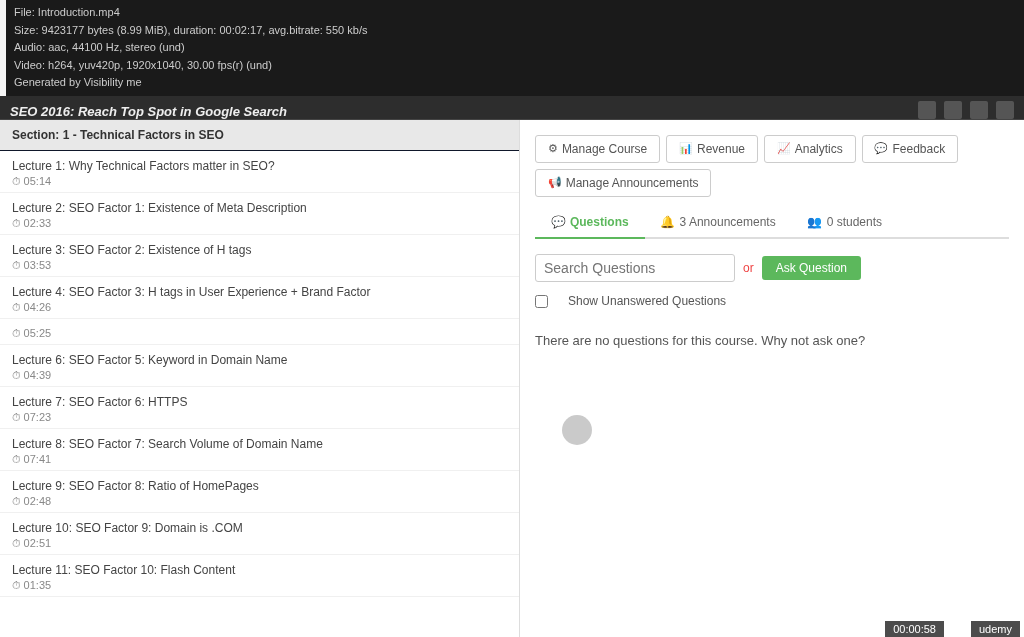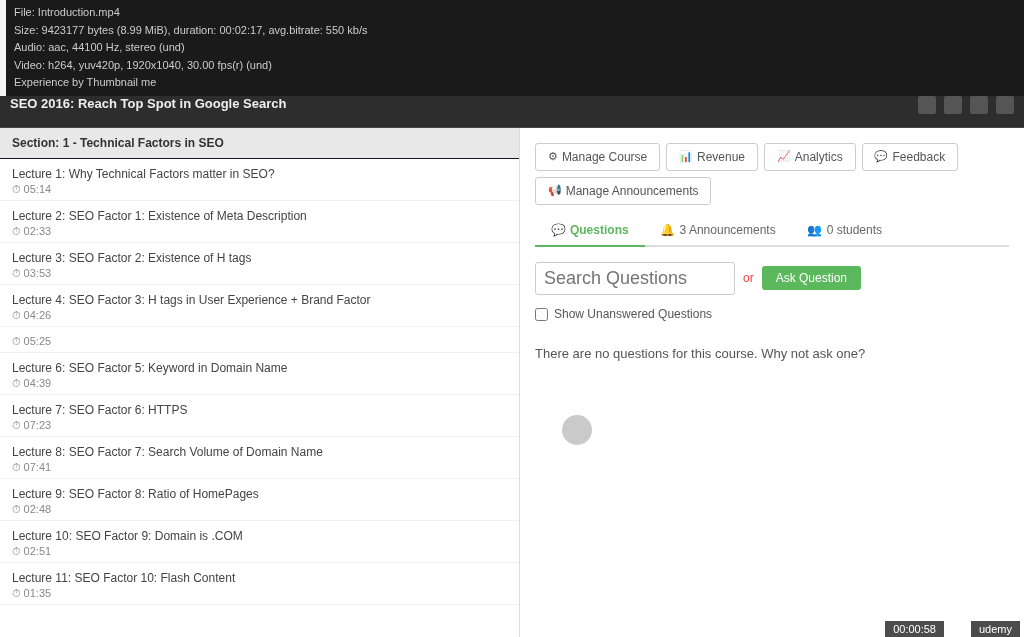--- a/index.html
+++ b/index.html
@@ -11,25 +11,26 @@
       color: #ccc;
       padding: 4px 8px;
       font-size: 11px;
       line-height: 1.6;
       margin-left: 6px;
     }
 
     
     .nav-bar {
       background: #2d2d2d;
-      height: 32px;
-      display: flex;
-      align-items: flex-start;
+      height: 24px;
+      display: flex;
+      align-items: flex-end;
       padding: 0 10px;
       border-bottom: 1px solid #444;
+      font-style: italic;
     }
     .nav-title {
       color: #eee;
       font-size: 13px;
       font-weight: bold;
     }
     .nav-icons {
       margin-left: auto;
       display: flex;
       gap: 8px;
@@ -137,40 +138,40 @@
     .search-row {
       display: flex;
       align-items: center;
       gap: 8px;
       margin-bottom: 12px;
     }
     .search-input {
       padding: 5px 8px;
       border: 1px solid #ccc;
       border-radius: 3px;
-      font-size: 18px;
+      font-size: 14px;
       width: 200px;
       color: #999;
     }
     .or-text { font-size: 12px; color: #ef4444; }
     .ask-btn {
       padding: 5px 14px;
       background: #5cb85c;
       color: #fff;
       border: none;
       border-radius: 3px;
       cursor: pointer;
       font-size: 12px;
     }
 
     
     .checkbox-row {
       display: flex;
       align-items: flex-end;
-      gap: 6px;
+      gap: 20px;
       margin-bottom: 15px;
       font-size: 12px;
       color: #555;
     }
     .checkbox-row input { cursor: pointer; }
 
     
     .no-questions {
       font-size: 13px;
       color: #555;
@@ -210,21 +211,21 @@
     }
   </style>
 </head>
 <body>
 
 <div class="info-bar">
   <div>File: Introduction.mp4</div>
   <div>Size: 9423177 bytes (8.99 MiB), duration: 00:02:17, avg.bitrate: 550 kb/s</div>
   <div>Audio: aac, 44100 Hz, stereo (und)</div>
   <div>Video: h264, yuv420p, 1920x1040, 30.00 fps(r) (und)</div>
-  <div>Experience by Thumbnail me</div>
+  <div>Generated by Visibility me</div>
 </div>
 
 <div class="nav-bar">
   <span class="nav-title">SEO 2016: Reach Top Spot in Google Search</span>
   <div class="nav-icons">
     <div class="nav-icon"></div>
     <div class="nav-icon"></div>
     <div class="nav-icon"></div>
     <div class="nav-icon"></div>
   </div>

